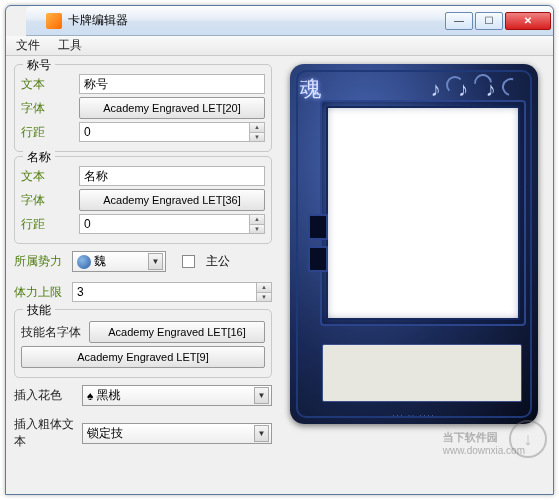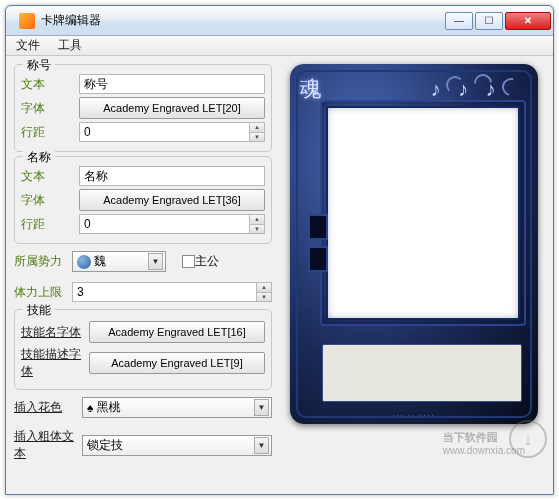--- a/index.html
+++ b/index.html
@@ -1,56 +1,56 @@
 <!DOCTYPE html>
 <html><head>
 <meta charset="utf-8">
 <style>
   * { box-sizing: border-box; margin: 0; padding: 0; font-family: "Microsoft YaHei", "SimSun", sans-serif; }
   body { background: #fff; width: 559px; height: 500px; overflow: hidden; }
   
   .window { width: 549px; height: 490px; margin: 5px; border: 1px solid #5a7aa0; border-radius: 6px 6px 0 0; background: #f0f0f0; box-shadow: 0 0 4px rgba(0,0,0,0.3); position: relative; }
   
-  .titlebar { height: 30px; background: linear-gradient(#fdfdfe, #e6eef7 45%, #d4e1f0 55%, #cedff2); border-bottom: 1px solid #9aaec6; border-radius: 6px 6px 0 0; display: flex; align-items: center; padding: 0 2px 0 13px; }
+  .titlebar { height: 30px; background: linear-gradient(#fdfdfe, #e6eef7 45%, #d4e1f0 55%, #cedff2); border-bottom: 1px solid #9aaec6; border-radius: 6px 6px 0 0; display: flex; align-items: center; padding: 0 2px 0 20px; margin-left: 20px; }
   .titlebar .icon { width: 16px; height: 16px; background: linear-gradient(135deg,#ffb347,#ff6a00); border-radius: 2px; margin-right: 6px; }
   .titlebar .title { font-size: 12px; color: #000; flex: 1; }
   .winbtns { display: flex; gap: 2px; }
   .winbtn { width: 28px; height: 18px; border: 1px solid #6a8bb5; border-radius: 2px; background: linear-gradient(#f7fbff,#d6e6f8); display:flex; align-items:center; justify-content:center; font-size:10px; color:#333; }
   .winbtn.close { width: 46px; background: linear-gradient(#f08080,#d81e1e); color:#fff; border-color:#a01010; font-weight:bold; }
   
   .menubar { height: 20px; background: linear-gradient(#f9f9f9,#eaeaea); border-bottom: 1px solid #c8c8c8; display:flex; align-items:center; padding: 0 6px; gap: 10px; font-size: 12px; color: #222; }
   .menubar span { padding: 2px 4px; }
   
   .content { display: flex; padding: 8px; gap: 10px; height: calc(100% - 52px); }
   
   .panel { width: 258px; display: flex; flex-direction: column; gap: 4px; font-size: 12px; }
   
   .grp { border: 1px solid #c9c9c9; border-radius: 5px; padding: 6px 6px 6px 6px; position: relative; background: #f0f0f0; }
   .grp .legend { position: absolute; top: -8px; left: 8px; background: #f0f0f0; padding: 0 4px; font-size: 12px; }
   
   .row { display: flex; align-items: center; gap: 4px; margin: 3px 0; }
   .lbl { width: 54px; text-align: left; font-size: 12px; color: #4d7c0f; }
-  .lbl2 { width: 64px; text-align: left; font-size: 12px; color: #222; text-decoration: underline; }
+  .lbl2 { width: 64px; text-align: left; font-size: 12px; color: #222; }
   
   input[type="text"], .txtbox { flex: 1; height: 20px; border: 1px solid #b8b8b8; background: #fff; padding: 1px 4px; font-size: 12px; }
   
   .btnf { flex: 1; height: 22px; border: 1px solid #999; border-radius: 2px; background: linear-gradient(#fdfdfd,#e3e3e3); font-size: 11px; text-align: center; line-height: 20px; cursor: pointer; overflow:hidden; white-space:nowrap; }
   
   .spin { flex:1; display:flex; }
   .spin input { flex:1; height:20px; border:1px solid #b8b8b8; border-right:none; padding:1px 4px; font-size:12px; }
   .spinbtns { width:16px; height:20px; display:flex; flex-direction:column; border:1px solid #b8b8b8; }
   .spinbtns div { flex:1; background: linear-gradient(#f6f6f6,#ddd); font-size:6px; line-height:8px; text-align:center; color:#555; }
   .spinbtns div:first-child { border-bottom:1px solid #b8b8b8; }
   
   .combo { flex:1; height:21px; border:1px solid #999; background: linear-gradient(#fff,#eee); display:flex; align-items:center; padding: 0 2px 0 4px; font-size:12px; }
   .combo .val { flex:1; display:flex; align-items:center; gap:3px; }
   .combo .arrow { width:15px; height:17px; background: linear-gradient(#f4f4f4,#ddd); border:1px solid #aaa; display:flex; align-items:center; justify-content:center; font-size:8px; color:#333; }
   .faction-icon { width:14px; height:14px; border-radius:50%; background: radial-gradient(circle at 35% 35%, #8bb8e8, #2a5fa0); display:inline-block; }
   
-  .chk { display:flex; align-items:center; gap:0;padding-left:12px; }
+  .chk { display:flex; align-items:center; gap:11px;padding-left:12px; }
   .chk .box { width:13px; height:13px; border:1px solid #888; background:#fff; }
   
   
   .cardwrap { flex:1; display:flex; align-items:flex-start; justify-content:center; position:relative; }
   .card { width: 248px; height: 360px; border-radius: 14px; background: radial-gradient(ellipse at 30% 25%, #4a69b8 0%, #1a2a58 55%, #060a18 100%); position: relative; box-shadow: 0 2px 6px rgba(0,0,0,.5); overflow:hidden; }
   .card .outer { position:absolute; inset:6px; border:2px solid #1e3878; border-radius:10px; }
   .card .ornate1 { position:absolute; top:4px; right:4px; width:110px; height:36px; }
   .swirl { position:absolute; width:18px; height:18px; border:2px solid #6a86c4; border-radius:50%; border-right-color:transparent; border-bottom-color:transparent; }
   .swirl.s1 { top:8px; right:70px; }
   .swirl.s2 { top:6px; right:42px; transform:rotate(40deg); }
@@ -159,21 +159,20 @@
         </div>
       </div>
 
       <div class="grp" style="padding-top:8px">
         <div class="legend">技能</div>
         <div class="row">
           <div class="lbl2">技能名字体</div>
           <div class="btnf">Academy Engraved LET[16]</div>
         </div>
         <div class="row">
-          <div class="lbl2">技能描述字体</div>
           <div class="btnf">Academy Engraved LET[9]</div>
         </div>
       </div>
 
       <div class="row">
         <div class="lbl2">插入花色</div>
         <div class="combo">
           <div class="val">
               <span>♠</span>
               <span>黑桃</span>

